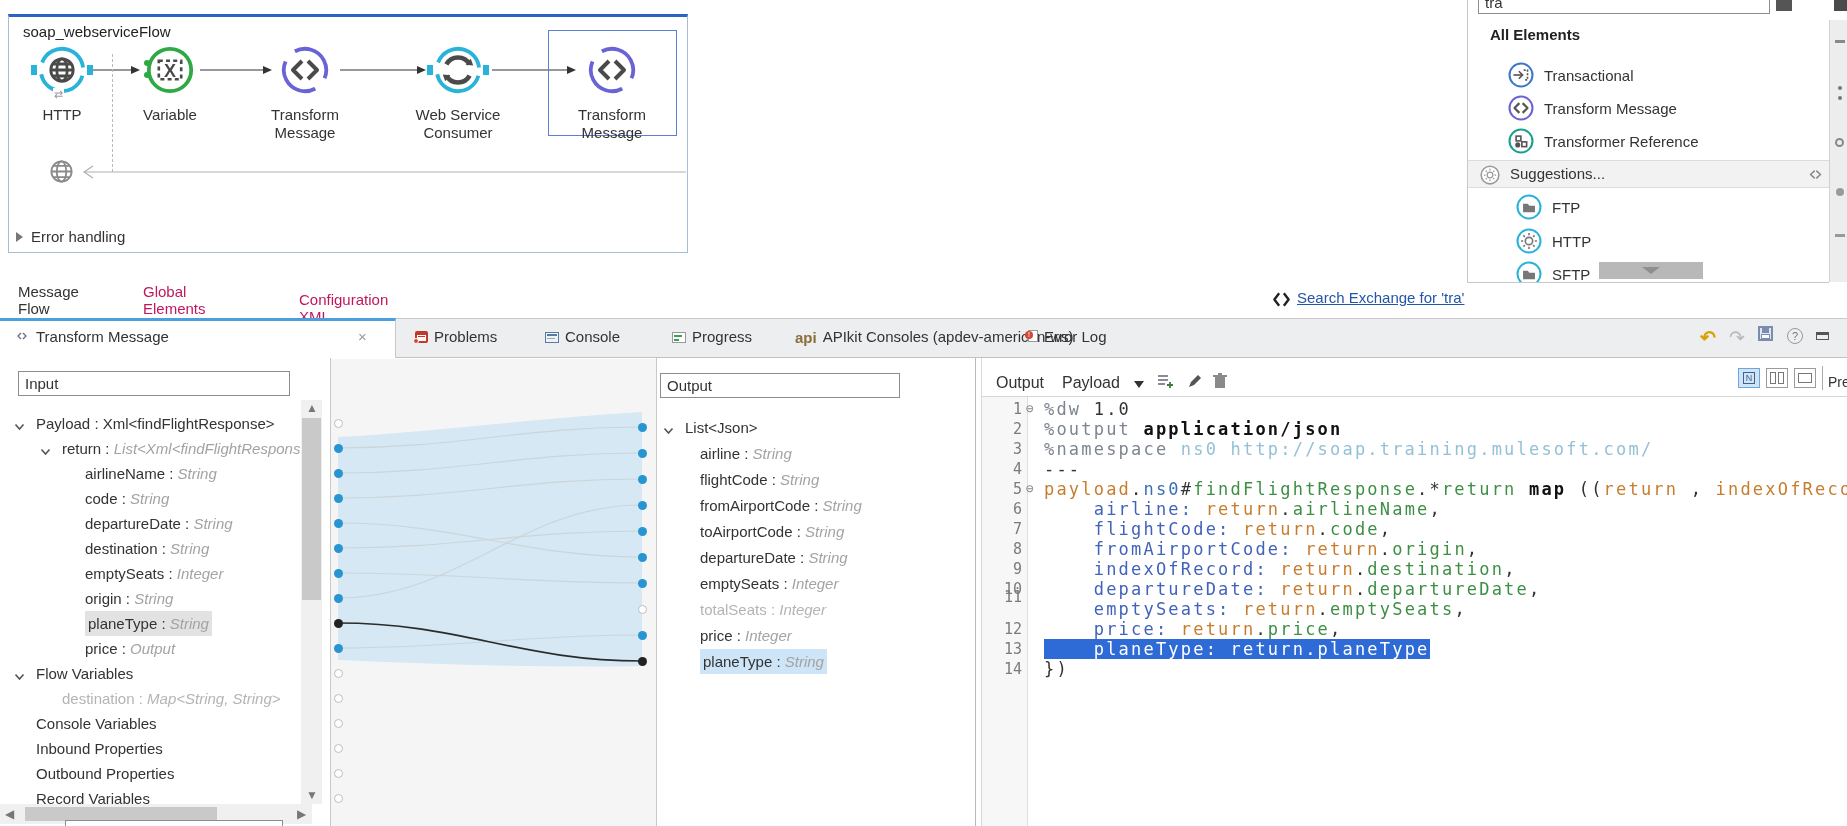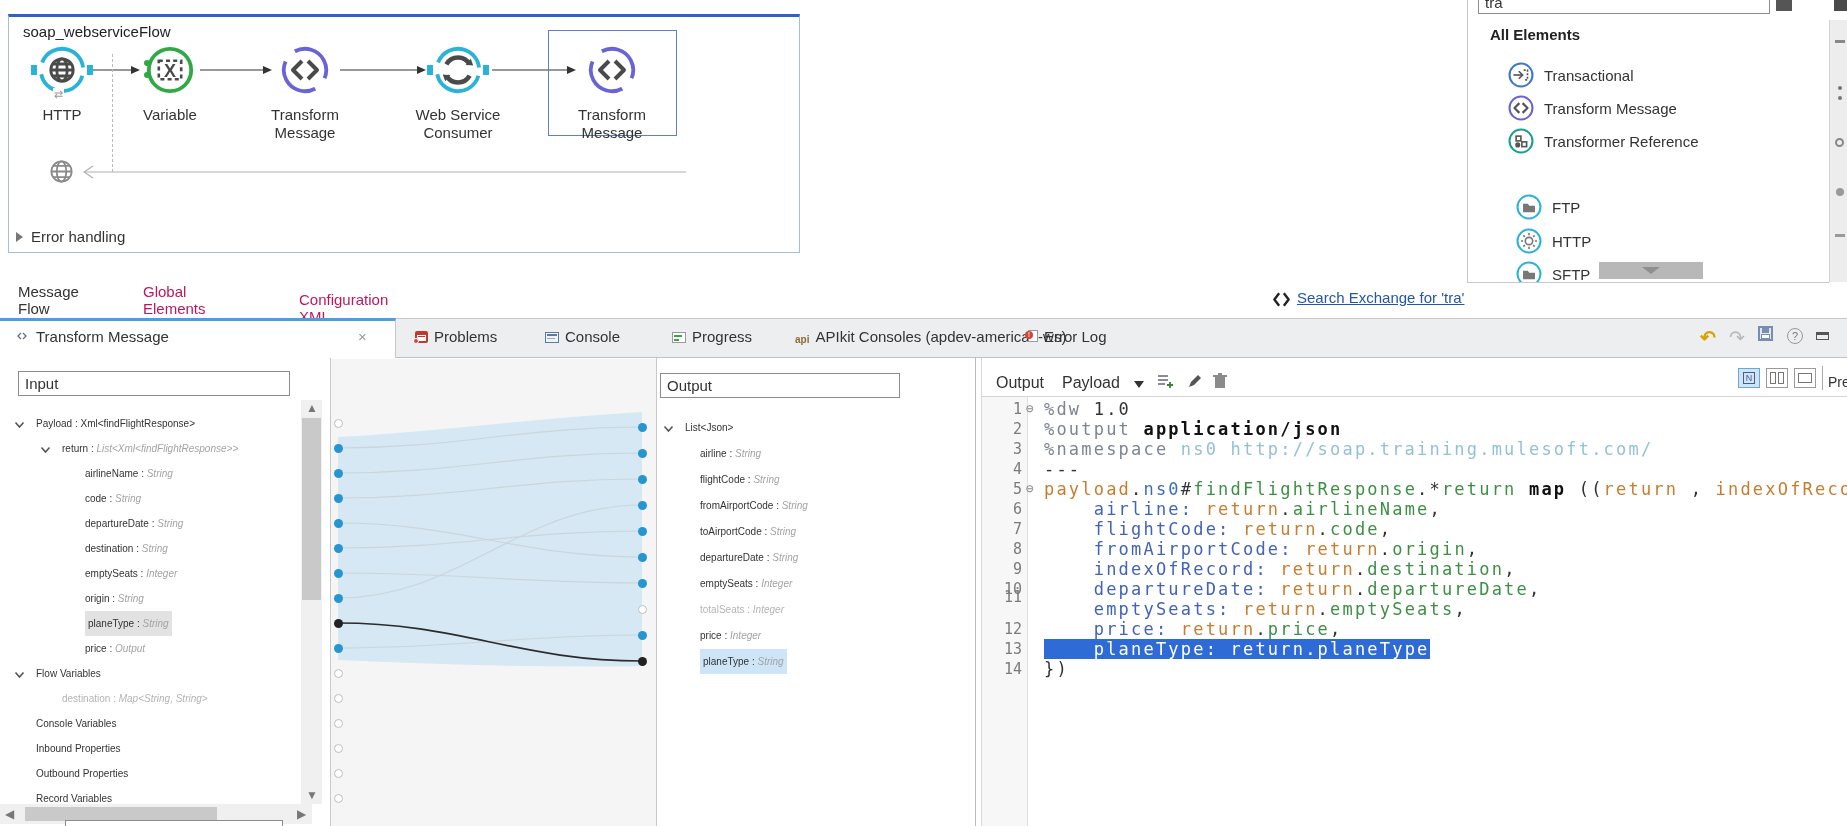--- a/index.html
+++ b/index.html
@@ -2,21 +2,21 @@
 <html><head>
 <meta charset="utf-8">
 <style>
   * { margin:0; padding:0; box-sizing:border-box; }
   html,body { width:1847px; height:826px; overflow:hidden; background:#fff;
     font-family:"Liberation Sans", sans-serif; }
   #root { position:relative; width:1847px; height:826px; background:#fff; }
   .abs { position:absolute; }
   .txt { color:#333; font-size:15px; white-space:nowrap; }
   
-  .flow-box { left:8px; top:14px; width:792px; height:239px; border:1px solid #a8bcd8; border-top:3px solid #2e63c6; background:#fff; }
+  .flow-box { left:8px; top:14px; width:680px; height:239px; border:1px solid #a8bcd8; border-top:3px solid #2e63c6; background:#fff; }
   .flow-title { left:30px; top:22px; font-size:15px; color:#222; }
   .node-label { font-size:15px; color:#333; text-align:center; line-height:18px; }
   .sel-rect { border:1px solid #5b7fd4; }
   .dashed-v { border-left:1px dashed #b9b9b9; }
   
   .etab { font-size:15px; cursor:default; }
   .etab.active { color:#333; }
   .etab.inactive { color:#be185d; }
   
   .strip { left:0; top:318px; width:1847px; height:40px; background:#eceef0; border-top:1px solid #c9c9c9; border-bottom:1px solid #c2c2c2; }
@@ -24,21 +24,21 @@
   .active-tab { left:0; top:318px; width:396px; height:40px; background:#fff; border-right:1px solid #c9c9c9; border-top:3px solid #4b9fdd; }
   
   .palette { left:1467px; top:0; width:362px; height:283px; background:#fff; border-left:1px solid #c8c8c8; border-bottom:1px solid #c8c8c8; overflow:hidden; }
   .pal-header { font-size:15px; font-weight:bold; color:#222; }
   .pal-item-label { font-size:15px; color:#333; }
   .sug-row { background:#f2f2f2; border-top:1px solid #dcdcdc; border-bottom:1px solid #dcdcdc; }
   .link { color:#2456a8; text-decoration:underline; font-size:15px; }
   .right-strip { left:1829px; top:20px; width:18px; height:262px; background:#ededed; border-left:1px solid #d2d2d2; }
   
   .filter-box { border:1px solid #8c8c8c; background:#fff; font-size:15px; color:#333; padding:2px 6px; }
-  .tree-row { position:absolute; height:25px; line-height:25px; font-size:10px; color:#333; white-space:nowrap; overflow:hidden; }
+  .tree-row { position:absolute; height:25px; line-height:25px; font-size:15px; color:#333; white-space:nowrap; overflow:hidden; }
   .tree-type { font-style:italic; color:#a3a3a3; }
   .tree-type.plain { font-style:normal; color:#333; }
   .tree-row.grayed, .tree-row.grayed .tree-type { color:#b4b4b4; }
   .hl-gray { background:#e2e2e2; }
   .hl-blue { background:#cde5f7; }
   .dot { position:absolute; width:9px; height:9px; border-radius:50%; }
   .dot.blue { background:#2695d1; }
   .dot.black { background:#222; }
   .dot.hollow { background:#fff; border:1px solid #bdbdbd; }
   
@@ -170,20 +170,36 @@
             </svg></span><span class="pal-item-label">Transform Message</span></div>
         <div class="abs" style="left: 40px; top: 128px; height: 28px; white-space: nowrap;"><span style="display: inline-block; vertical-align: middle; margin-right: 10px;"><svg xmlns="http://www.w3.org/2000/svg" width="26" height="26" viewBox="0 0 24 24">
               <circle cx="12" cy="12" r="10.6" fill="#fff" stroke="#18a08c" stroke-width="1.9"></circle>
               <g fill="none" stroke="#555" stroke-width="1.5">
                 <rect x="7.5" y="7.5" width="4.4" height="4.4"></rect>
                 <rect x="12.8" y="12.8" width="4.4" height="4.4"></rect>
                 <circle cx="9" cy="15.6" r="1.6" fill="#555"></circle>
               </g>
             </svg></span><span class="pal-item-label">Transformer Reference</span></div>
       </div>
+    <div class="abs sug-row" style="left:0; top:160px; width:362px; height:28px;">
+      <span class="abs" id="sug-left-icon" style="left:12px; top:4px;"><svg xmlns="http://www.w3.org/2000/svg" width="20" height="20" viewBox="0 0 24 24">
+            <circle cx="12" cy="12" r="10.6" fill="#fff" stroke="#9a9a9a" stroke-width="1.9"></circle>
+            <g fill="none" stroke="#9a9a9a" stroke-width="1.5">
+              <circle cx="12" cy="12" r="3.4"></circle>
+              <path d="M12,6.6v-2 M12,19.4v-2 M6.6,12h-2 M19.4,12h-2 M8.2,8.2L6.8,6.8 M17.2,17.2l-1.4-1.4 M8.2,15.8l-1.4,1.4 M17.2,6.8l-1.4,1.4"></path>
+            </g>
+          </svg></span>
+      <span class="abs txt" style="left:42px; top:4px;">Suggestions...</span>
+      <span class="abs" id="sug-right-icon" style="left:340px; top:6px;"><svg xmlns="http://www.w3.org/2000/svg" width="15" height="15" viewBox="0 0 24 24">
+            <g fill="none" stroke="#8a8a8a" stroke-width="2.6" stroke-linecap="round" stroke-linejoin="round">
+              <polyline points="10,6.5 4,12 10,17.5"></polyline>
+              <polyline points="14,6.5 20,12 14,17.5"></polyline>
+            </g>
+          </svg></span>
+    </div>
     <div id="pal-suggestions" class="abs" style="left:0; top:0;">
         <div class="abs" style="left: 48px; top: 194px; height: 28px; white-space: nowrap;"><span style="display: inline-block; vertical-align: middle; margin-right: 10px;"><svg xmlns="http://www.w3.org/2000/svg" width="26" height="26" viewBox="0 0 24 24">
               <circle cx="12" cy="12" r="10.6" fill="#fff" stroke="#2ab3d8" stroke-width="1.9"></circle>
               <path d="M6.5,9 h4.4 l1.4,1.8 h5.2 v6 h-11 z" fill="#777"></path>
             </svg></span><span class="pal-item-label">FTP</span></div>
         <div class="abs" style="left: 48px; top: 228px; height: 28px; white-space: nowrap;"><span style="display: inline-block; vertical-align: middle; margin-right: 10px;"><svg xmlns="http://www.w3.org/2000/svg" width="26" height="26" viewBox="0 0 24 24">
               <circle cx="12" cy="12" r="10.6" fill="#fff" stroke="#2ab3d8" stroke-width="1.9"></circle>
               <g fill="none" stroke="#777" stroke-width="1.5">
                 <circle cx="12" cy="12" r="3.4"></circle>
                 <path d="M12,6.6v-2 M12,19.4v-2 M6.6,12h-2 M19.4,12h-2 M8.2,8.2L6.8,6.8 M17.2,17.2l-1.4-1.4 M8.2,15.8l-1.4,1.4 M17.2,6.8l-1.4,1.4"></path>
@@ -226,21 +242,21 @@
   <div id="panel-tabs" class="abs" style="left:0; top:318px;">
       <div class="abs" style="left: 14px; top: 10px; height: 22px; white-space: nowrap;"><span style="display: inline-block; vertical-align: middle; margin-right: 6px;"><svg xmlns="http://www.w3.org/2000/svg" width="16" height="16" viewBox="0 0 24 24">
             <g fill="none" stroke="#6b6b8a" stroke-width="2" stroke-linejoin="round">
               <polyline points="10.5,7.5 6,12 10.5,16.5"></polyline>
               <polyline points="13.5,7.5 18,12 13.5,16.5"></polyline>
             </g>
           </svg></span><span class="ptab-label">Transform Message</span><span style="color: rgb(154, 154, 154); font-size: 15px; position: absolute; left: 344px; top: 0px;">×</span></div>
       <div class="abs" style="left: 415px; top: 10px; height: 22px; white-space: nowrap;"><span style="display: inline-block; vertical-align: middle; margin-right: 6px;"><span style="display:inline-block;width:13px;height:12px;background:#c0392b;border-radius:2px;position:relative;"><span style="position:absolute;left:2px;top:4px;width:9px;height:6px;background:#fff;"></span><span style="position:absolute;left:3px;top:5px;width:7px;height:1px;background:#c0392b;"></span><span style="position:absolute;left:-2px;top:7px;width:6px;height:6px;background:#d14836;border-radius:50%;border:1px solid #fff;"></span></span></span><span class="ptab-label">Problems</span></div>
       <div class="abs" style="left: 545px; top: 10px; height: 22px; white-space: nowrap;"><span style="display: inline-block; vertical-align: middle; margin-right: 6px;"><span style="display:inline-block;width:14px;height:11px;border:1px solid #5b7aa0;background:#eef3f8;position:relative;"><span style="position:absolute;left:1px;top:1px;width:10px;height:2px;background:#5b7aa0;"></span><span style="position:absolute;left:1px;top:5px;width:8px;height:1px;background:#9ab;"></span></span></span><span class="ptab-label">Console</span></div>
       <div class="abs" style="left: 672px; top: 10px; height: 22px; white-space: nowrap;"><span style="display: inline-block; vertical-align: middle; margin-right: 6px;"><span style="display:inline-block;width:14px;height:11px;border:1px solid #999;background:#fff;position:relative;"><span style="position:absolute;left:1px;top:2px;width:8px;height:2px;background:#3fa14d;"></span><span style="position:absolute;left:1px;top:6px;width:5px;height:2px;background:#3fa14d;"></span></span></span><span class="ptab-label">Progress</span></div>
-      <div class="abs" style="left: 795px; top: 10px; height: 22px; white-space: nowrap;"><span style="display: inline-block; vertical-align: middle; margin-right: 6px;"><span style="font-size:10px;color:#8a6d3b;font-weight:bold;text-align:right;">api</span></span><span class="ptab-label">APIkit Consoles (apdev-american-ws)</span></div>
+      <div class="abs" style="left: 795px; top: 10px; height: 22px; white-space: nowrap;"><span style="display: inline-block; vertical-align: middle; margin-right: 6px;"><span style="font-size:15px;color:#8a6d3b;font-weight:bold;text-align:right;">api</span></span><span class="ptab-label">APIkit Consoles (apdev-american-ws)</span></div>
       <div class="abs" style="left: 1025px; top: 10px; height: 22px; white-space: nowrap;"><span style="display: inline-block; vertical-align: middle; margin-right: 6px;"><span style="display:inline-block;width:13px;height:13px;position:relative;"><span style="position:absolute;left:3px;top:0;width:10px;height:12px;border:1px solid #999;background:#fff;"></span><span style="position:absolute;left:0;top:1px;width:8px;height:8px;background:#d14836;border-radius:50%;color:#fff;font-size:7px;line-height:8px;text-align:center;">!</span></span></span><span class="ptab-label">Error Log</span></div>
     </div>
   <div id="window-toolbar" class="abs" style="left:1700px; top:326px;">
       <div class="abs" style="left: 0px; top: 0px;"><span style="font-size:19px; color:#d8a200; font-weight:bold;">↶</span></div>
       <div class="abs" style="left: 29px; top: 0px;"><span style="font-size:19px; color:#b8b8b8;">↷</span></div>
       <div class="abs" style="left: 58px; top: 0px;"><span style="display:inline-block;width:15px;height:15px;border:2px solid #7a8db0;position:relative;background:#dfe7f2;"><span style="position:absolute;left:2px;top:0;width:7px;height:5px;background:#7a8db0;"></span><span style="position:absolute;left:1px;bottom:0;width:9px;height:5px;background:#fff;border:1px solid #7a8db0;"></span></span></div>
       <div class="abs" style="left: 87px; top: 0px;"><span style="display:inline-block;width:16px;height:16px;border:1.5px solid #999;border-radius:50%;color:#777;font-size:11px;line-height:15px;text-align:center;">?</span></div>
       <div class="abs" style="left: 116px; top: 0px;"><span style="display:inline-block;width:13px;height:8px;border:1px solid #555;border-top:3px solid #555;"></span></div>
     </div>
 

